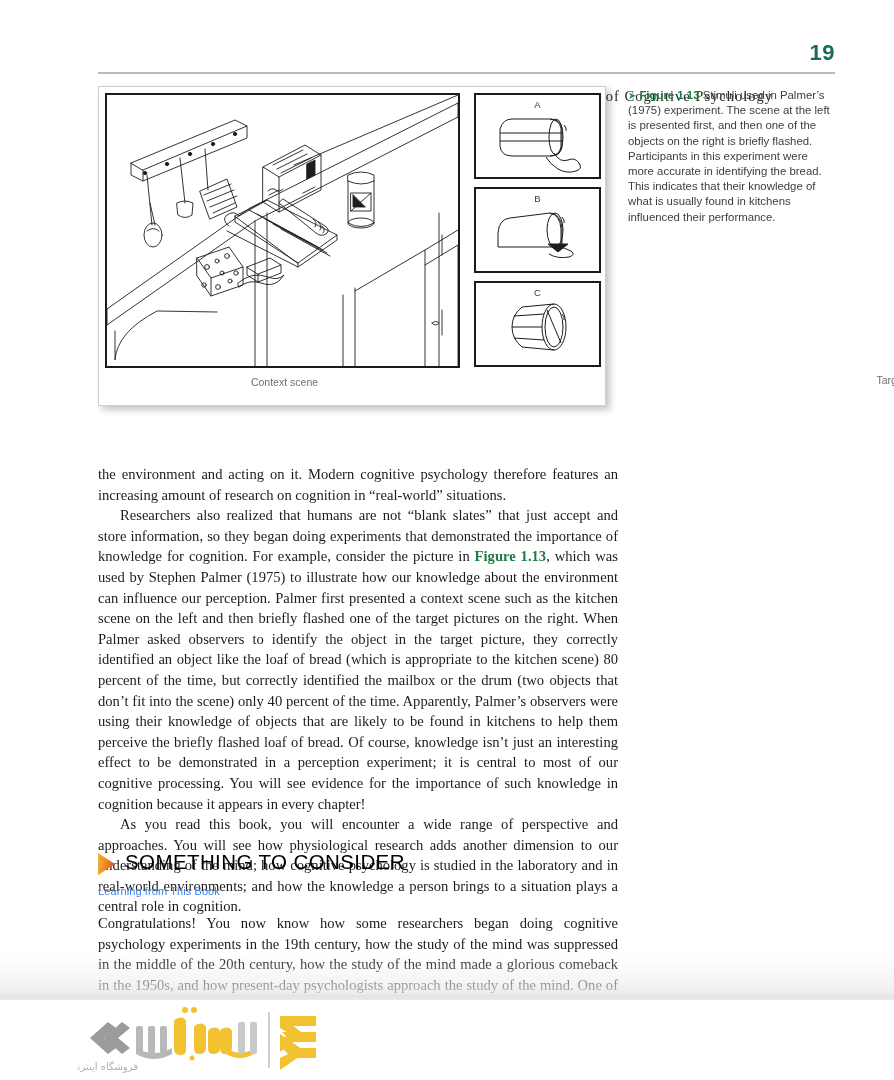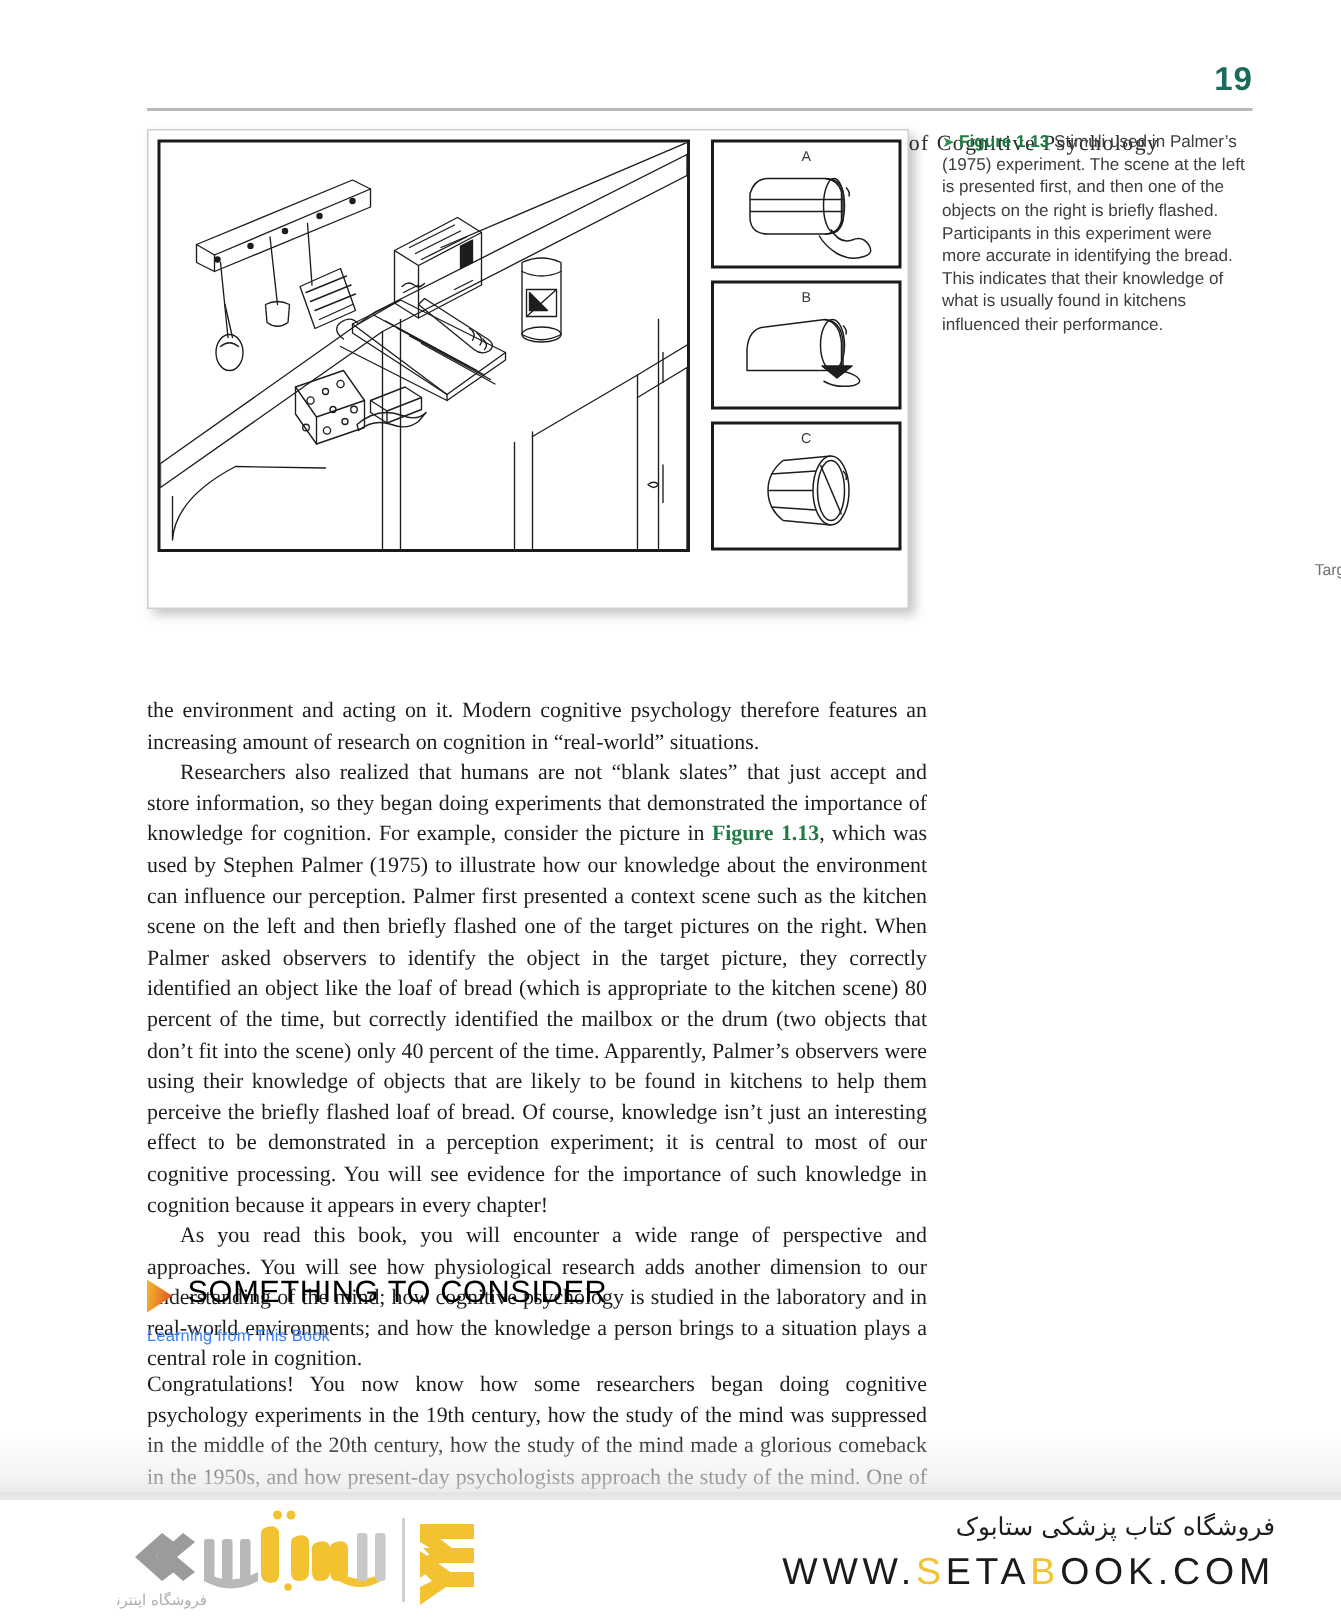--- a/index.html
+++ b/index.html
@@ -256,20 +256,21 @@
               <circle cx="123" cy="186" r="2"></circle>
               <circle cx="129" cy="178" r="2.2"></circle>
               <circle cx="115" cy="178" r="2"></circle>
 
               <path d="M140 172 L163 163 L174 170 L151 179 Z"></path>
               <path d="M140 172 L140 180 L151 187 L151 179"></path>
               <path d="M151 187 L174 178 L174 170"></path>
               <path d="M131 188 q14 -12 30 -6 q10 4 16 -2 L172 186 q-8 6 -18 2 q-12 -4 -22 4 Z"></path>
             </g>
           </svg>
+          <div class="cap-label cap-left">Context scene</div>
         </div>
 
         <div class="panel-col">
 
           <div class="panel-t p1">
             <div class="panel-letter">A</div>
             <svg class="scene-svg" viewBox="0 0 123 82">
               <g fill="none" stroke="#1d1d1d" stroke-width="1" stroke-linejoin="round">
                 <path d="M24 34 q3 -10 12 -10 L74 24 q10 0 12 9 L86 52 q-2 9 -12 9 L36 61 q-11 0 -12 -10 Z"></path>
                 <path d="M24 38 L86 38"></path>
@@ -382,19 +383,15 @@
           <path d="M202 12 L226 30 L202 48 L202 36 L212 30 L202 24 Z"></path>
           <path d="M204 28 L238 28 L238 38 L214 38 Z"></path>
           <path d="M204 44 L238 44 L238 54 L214 54 Z"></path>
           <path d="M202 30 L228 48 L202 66 L202 54 L214 48 L202 42 Z"></path>
         </g>
 
         <text x="60" y="66" font-family="DejaVu Sans, sans-serif" font-size="10" fill="#b0b0b0" direction="rtl">فروشگاه اینترنتی کتاب</text>
       </svg>
     </div>
 
-    <div class="fw-right">
-      <div class="fw-fa">فروشگاه کتاب پزشکی ستابوک</div>
-      <div class="fw-url"><span>WWW.</span><span class="hl">S</span><span>ETA</span><span class="hl">B</span><span>OOK.COM</span></div>
-    </div>
   </div>
 
 </div>
 
 </body></html>

